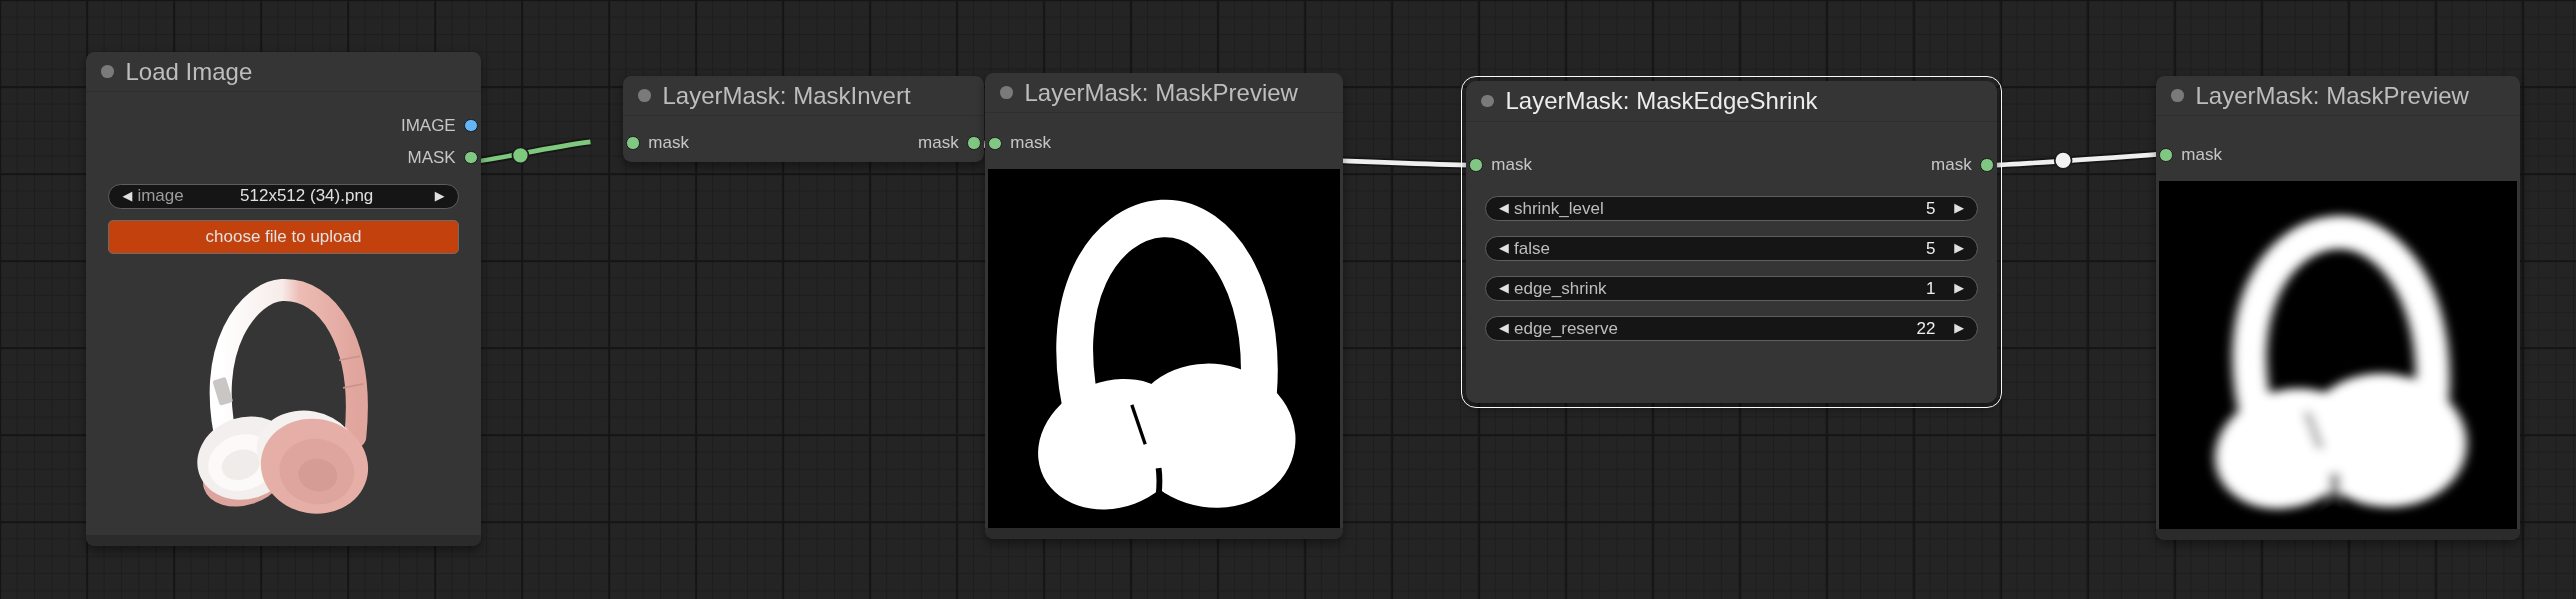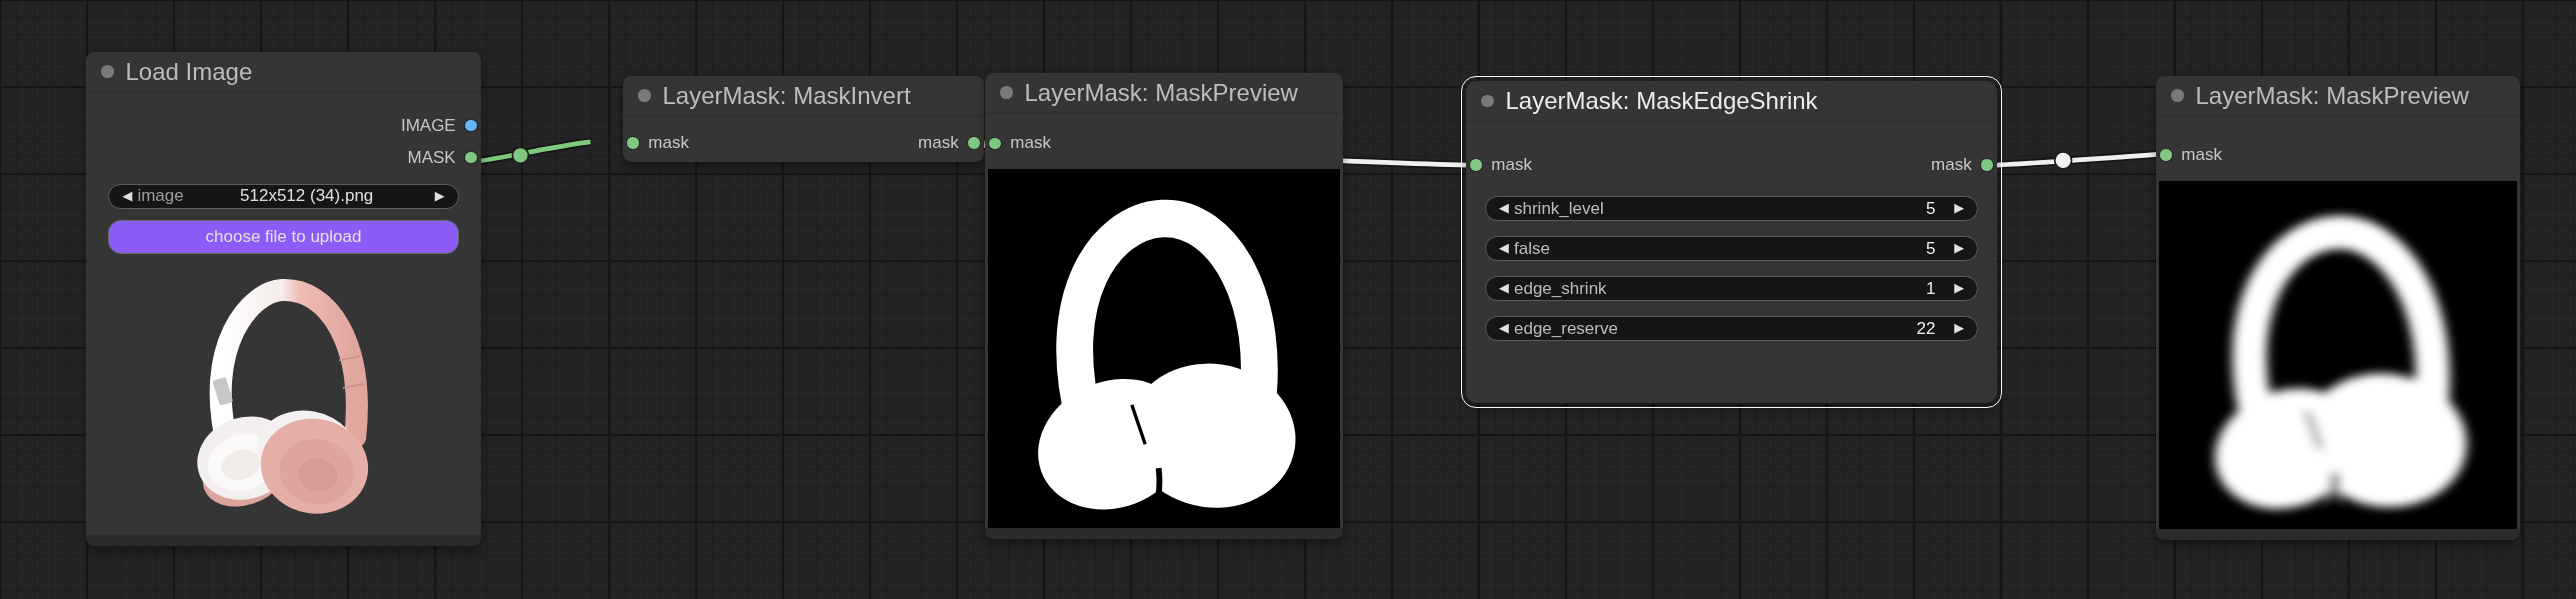--- a/index.html
+++ b/index.html
@@ -36,21 +36,21 @@
   
   .combo,.wnum,.wtoggle{
     height:25px;border-radius:13.5px;background:#151515;border:0.8px solid #5e5e5e;
     display:flex;align-items:center;padding:0 8.4px;font-size:17px;box-sizing:border-box;
   }
   .combo{margin:10px 22px 0;}
   .arrow{width:20px;color:#e0e0e0;font-size:12.7px;text-align:center;flex:0 0 auto;cursor:pointer;line-height:1;}
   .combo-label{color:#9c9c9c;}
   .combo-value{flex:1;text-align:center;color:#e0e0e0;}
   .upload-btn{
-    margin:11px 22px 0;height:32px;background:#8b5cf6;border:0.8px solid #6b6b6b;border-radius:13px;
+    margin:11px 22px 0;height:32px;background:#c2410c;border:0.8px solid #6b6b6b;border-radius:5px;
     display:flex;align-items:center;justify-content:center;font-size:17px;color:#e2e2e2;cursor:pointer;
   }
   .img-area{margin-top:10px;display:flex;justify-content:center;}
   .wnum,.wtoggle{margin:15px 18.6px 0;}
   .wtoggle{margin-top:5px;padding:0 6.7px 0 13.5px;}
   .wlabel{color:#bdbdbd;}
   .wnum .wvalue{margin-left:auto;margin-right:13.5px;color:#efefef;}
   .wtoggle .wvalue{margin-left:auto;margin-right:8.4px;color:#c9c9c9;}
   .knob{width:18.6px;height:18.6px;border-radius:50%;background:#333333;border:0.8px solid #444;box-sizing:border-box;flex:0 0 auto;cursor:pointer;}
   .preview{background:#000;margin:10px 3.4px 0;overflow:hidden;}

